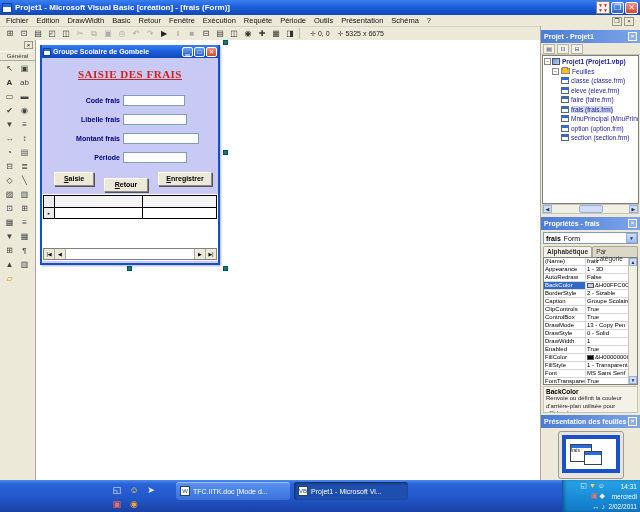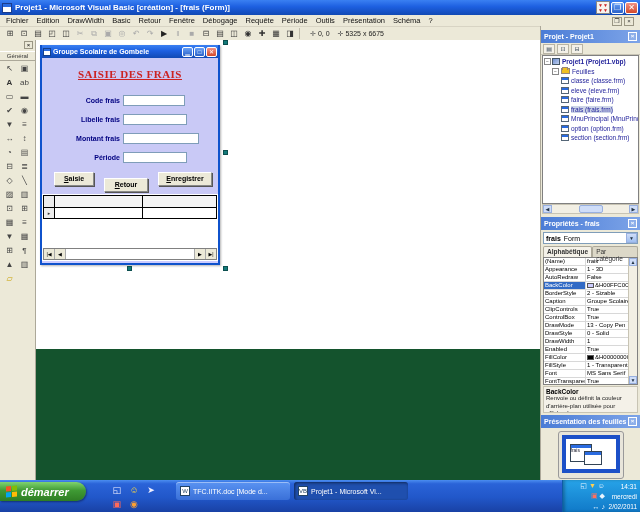--- a/index.html
+++ b/index.html
@@ -44,21 +44,21 @@
   .tbx-close{position:absolute;right:2px;top:1px;width:9px;height:8px;border:1px solid #9a9684;
     font-size:6px;line-height:6px;text-align:center;background:#ece9d8;}
   .tbx-cap{margin-top:11px;font-size:6px;text-align:center;color:#333;
     border-top:1px solid #fff;border-bottom:1px solid #aca899;padding:1px 0;}
   .tbx-grid{display:flex;flex-wrap:wrap;padding:1px 2px;}
   .tbx-item{width:15px;height:14px;font-size:8px;line-height:13px;text-align:center;color:#444;}
   .tbx-item[data-name="adodc-icon"]{color:#c8a000;}
   .tbx-item[data-name="label-icon"]{font-weight:bold;color:#333;}
 
   
-  .designer{position:absolute;left:36px;top:40px;width:504px;height:309px;background:#fff;padding-left:36px;}
+  .designer{position:absolute;left:36px;top:40px;width:504px;height:440px;background:#fff;padding-left:36px;}
 
   
   .vbform{position:absolute;left:4px;top:5px;width:180px;height:220px;
     border:2px solid #0f52cc;border-top:none;background:#ccccff;box-shadow:1px 1px 2px rgba(0,0,0,.3);}
   .vbform-title{height:13px;background:linear-gradient(180deg,#3a80f2,#1d5fe0 45%,#1149b4);
     display:flex;align-items:center;color:#fff;padding:0 1px;}
   .vbform-icon{width:8px;height:8px;background:#fff;border:1px solid #14408c;margin-right:2px;position:relative;}
   .vbform-icon::before{content:"";position:absolute;left:0;top:0;right:0;height:2px;background:#2a6be0;}
   .vbform-title-text{font-size:7px;font-weight:bold;flex:1;white-space:nowrap;overflow:hidden;}
   .fbtn{width:11px;height:10px;border:1px solid #fff;border-radius:2px;margin-left:1px;
@@ -200,21 +200,21 @@
   </div>
 
   <div class="menubar" data-name="menu-bar">
 
   <span class="menu-item" data-name="menu-item">Fichier</span>
       <span class="menu-item" data-name="menu-item">Edition</span>
       <span class="menu-item" data-name="menu-item">DrawWidth</span>
       <span class="menu-item" data-name="menu-item">Basic</span>
       <span class="menu-item" data-name="menu-item">Retour</span>
       <span class="menu-item" data-name="menu-item">Fenêtre</span>
-      <span class="menu-item" data-name="menu-item">Débogage</span>
+      <span class="menu-item" data-name="menu-item">Exécution</span>
       <span class="menu-item" data-name="menu-item">Requête</span>
       <span class="menu-item" data-name="menu-item">Période</span>
       <span class="menu-item" data-name="menu-item">Outils</span>
       <span class="menu-item" data-name="menu-item">Présentation</span>
       <span class="menu-item" data-name="menu-item">Schéma</span>
       <span class="menu-item" data-name="menu-item">?</span>
     </div>
   <div class="menubar" style="left:auto;right:0;width:30px;border-bottom:none;background:transparent;" data-name="mdi-child-controls">
     <span class="mdibtn" data-name="mdi-restore-button">❐</span>
     <span class="mdibtn" data-name="mdi-close-button">×</span>
@@ -620,29 +620,20 @@
             <div class="miniwin w2" data-name="mini-form-window-2">
               <div class="mtb" data-name="mini-form-titlebar"></div>
             </div>
           </div>
         </div>
       </div>
     </div>
   </div>
 
   <div class="taskbar" data-name="xp-taskbar">
-    <div class="startbtn" data-name="start-button">
-      <span class="winflag" data-name="windows-flag-icon">
-          <i></i>
-          <i></i>
-          <i></i>
-          <i></i>
-        </span>
-      <span>démarrer</span>
-    </div>
 
     <div class="ql-row" style="left:110px;top:4px;" data-name="quick-launch-row1">
 
     <span class="qlicon" data-name="show-desktop-icon">◱</span>
         <span class="qlicon" data-name="messenger-icon">☺</span>
         <span class="qlicon" data-name="launcher-icon">➤</span>
       </div>
     <div class="ql-row" style="left:110px;top:18px;" data-name="quick-launch-row2">
 
     <span class="qlicon" data-name="app-red-icon">▣</span>

